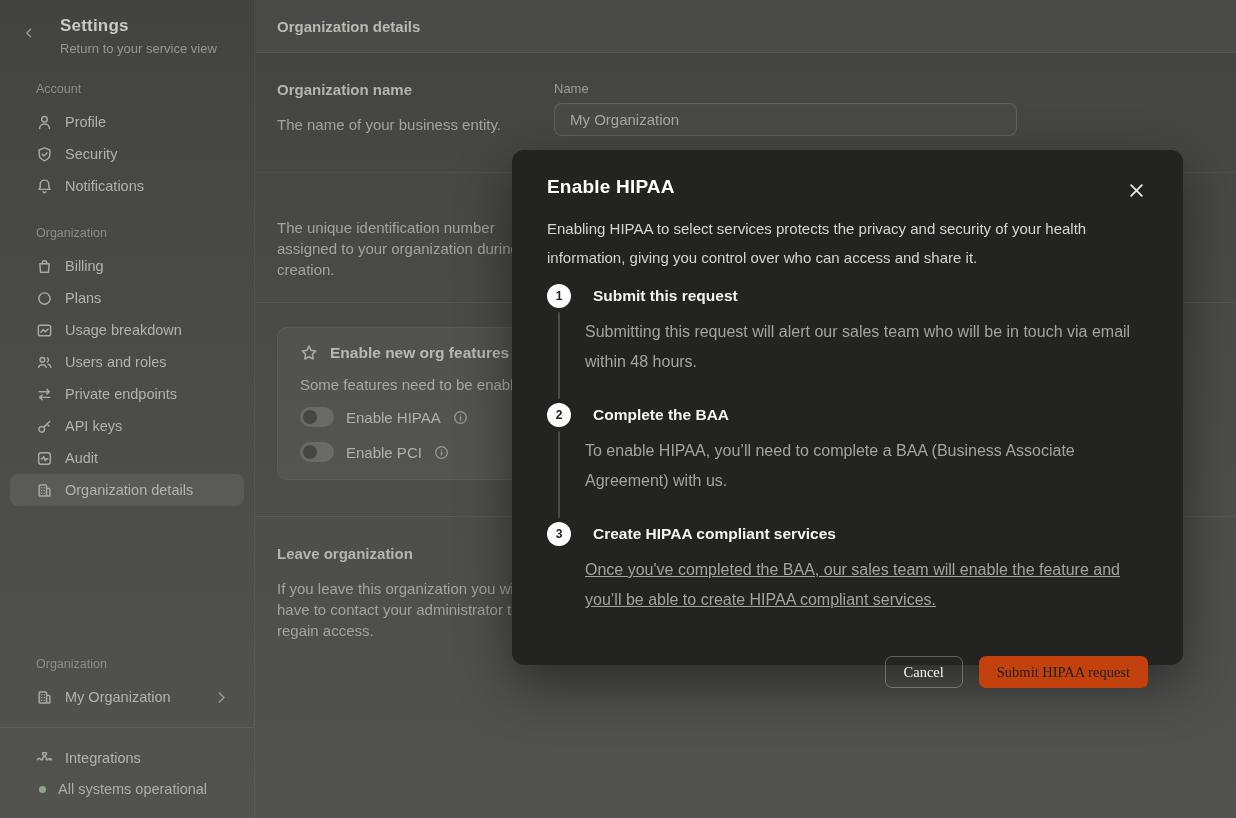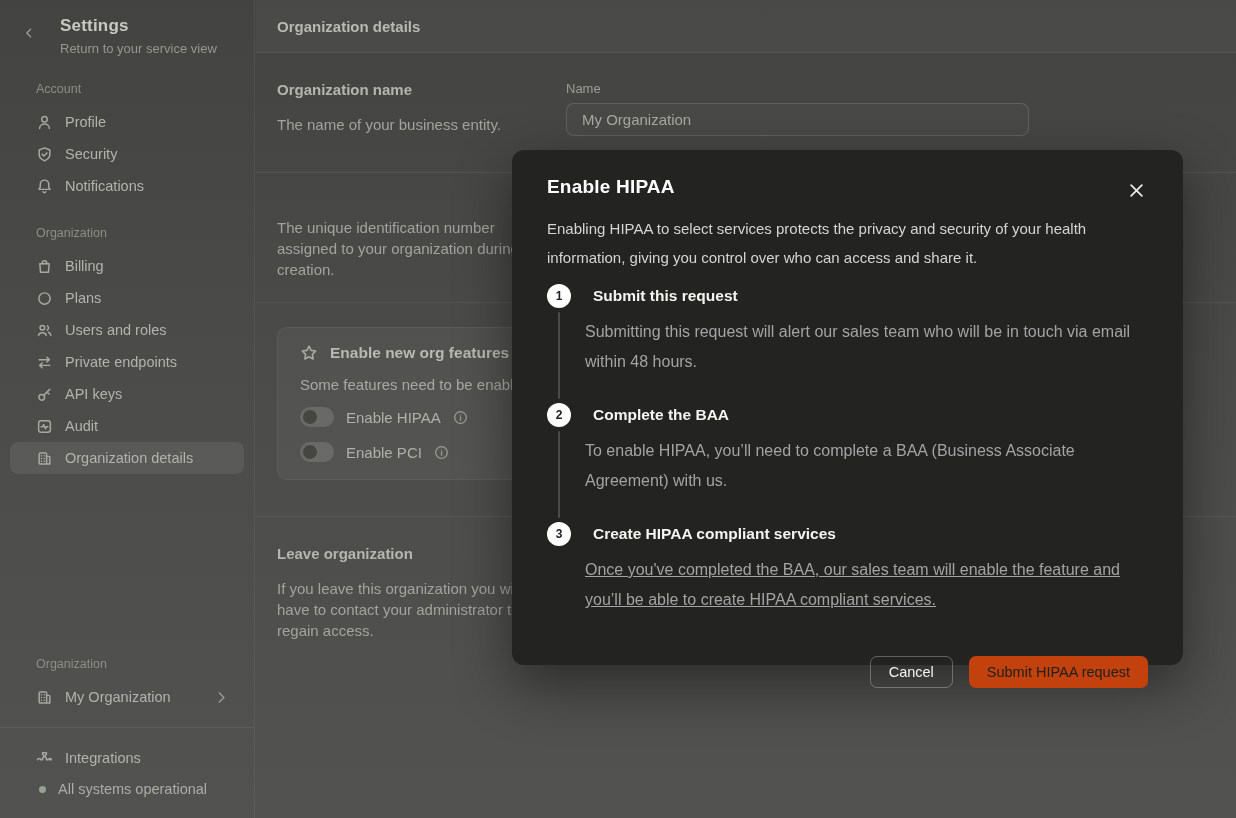--- a/index.html
+++ b/index.html
@@ -40,21 +40,21 @@
   .chev-right { margin-left:auto; color:#9a9a94; width:14px; height:14px; }
 
   
   .main { position:absolute; left:256px; top:0; right:0; bottom:0; }
   .page-header {
     height:53px; display:flex; align-items:center; padding:0 21px;
     background:rgba(255,255,255,0.035);
     border-bottom:1px solid rgba(255,255,255,0.07);
   }
   .page-title { font-size:15px; font-weight:700; color:#b9b9b3; }
-  .row { display:grid; grid-template-columns:268px 1fr; column-gap:21px; padding:0 21px; }
+  .row { display:grid; grid-template-columns:268px 1fr; column-gap:9px; padding:0 21px; }
   .row-pad1 { padding-top:28px; padding-bottom:36px; }
   .row-pad2 { padding-top:28px; padding-bottom:22px; }
   .sec-title { font-size:15px; font-weight:700; color:#b5b5af; }
   .sec-desc { font-size:15px; line-height:21px; color:#a3a39d; margin-top:16px; }
   .content-divider { height:1px; background:rgba(255,255,255,0.07); margin:0 0; }
   .field-label { font-size:13px; color:#9c9c96; margin-bottom:7px; }
   .text-input {
     width:463px; height:33px; border-radius:8px;
     border:1px solid rgba(255,255,255,0.13); background:rgba(255,255,255,0.02);
     color:#a8a8a3; font-size:15px; padding:0 15px; outline:none;
@@ -95,21 +95,21 @@
     width:24px; height:24px; border-radius:50%; background:#ffffff; flex:0 0 24px;
     display:flex; align-items:center; justify-content:center;
     font-size:12px; font-weight:700; color:#21211f;
   }
   .rail-line { flex:1; width:2px; background:#4b4b49; margin:4px 0; border-radius:1px; }
   .step-title { font-size:15.5px; font-weight:700; color:#f4f4f1; line-height:24px;margin-left:8px; }
   .step-body { margin:9px 0 26px; font-size:16px; line-height:30px; color:#a3a3a3; max-width:558px; }
   .step:last-child .step-body { margin-bottom:15px;text-decoration:underline; }
   .modal-divider { margin-top:auto; height:1px; background:rgba(255,255,255,0.09); }
   .modal-footer { display:flex; justify-content:flex-end; gap:16px; margin-top:26px; }
-  .btn { border-radius:7px; font-size:14.5px; font-weight:500; height:32px; display:flex; align-items:center; padding:0 18px; cursor:pointer; font-family:Liberation Sans, sans-serif; }
+  .btn { border-radius:7px; font-size:14.5px; font-weight:500; height:32px; display:flex; align-items:center; padding:0 18px; cursor:pointer; font-family:Liberation Serif, serif; }
   .btn-cancel { background:transparent; border:1px solid rgba(255,255,255,0.28); color:#f2f2ef; }
   .btn-submit { background:#c2410c; border:none; color:#21211f; }
 </style>
 </head>
 <body>
 
 <div class="sidebar">
   <div class="sidebar-header">
     <div class="back-btn">
       <svg class="icon" width="14" height="14" viewBox="0 0 16 16">
@@ -154,20 +154,27 @@
         <path d="M3.6 5.4 h8.8 l-.7 8.1 H4.3 Z"></path>
         <path d="M5.9 5.4 V4.7 a2.1 2.1 0 0 1 4.2 0 v.7"></path>
       </svg>
     <span class="nav-label">Billing</span>
   </div>
   <div class="nav-item">
     <svg class="icon" width="17" height="17" viewBox="0 0 16 16">
         <circle cx="8" cy="8" r="5.3"></circle>
       </svg>
     <span class="nav-label">Plans</span>
+  </div>
+  <div class="nav-item">
+    <svg class="icon" width="17" height="17" viewBox="0 0 16 16">
+        <rect x="2.2" y="3" width="11.6" height="10" rx="2"></rect>
+        <path d="M4.5 9.6 l2.3-2.4 2 2 2.6-2.6"></path>
+      </svg>
+    <span class="nav-label">Usage breakdown</span>
   </div>
   <div class="nav-item">
     <svg class="icon" width="17" height="17" viewBox="0 0 16 16">
         <circle cx="6" cy="5.4" r="2.2"></circle>
         <path d="M2.4 12.6 a3.7 3.3 0 0 1 7.2 0"></path>
         <path d="M10.6 3.6 a2.2 2.2 0 0 1 0 3.9 M11.6 9.6 c1.4.4 2.2 1.5 2.4 3"></path>
       </svg>
     <span class="nav-label">Users and roles</span>
   </div>
   <div class="nav-item">

